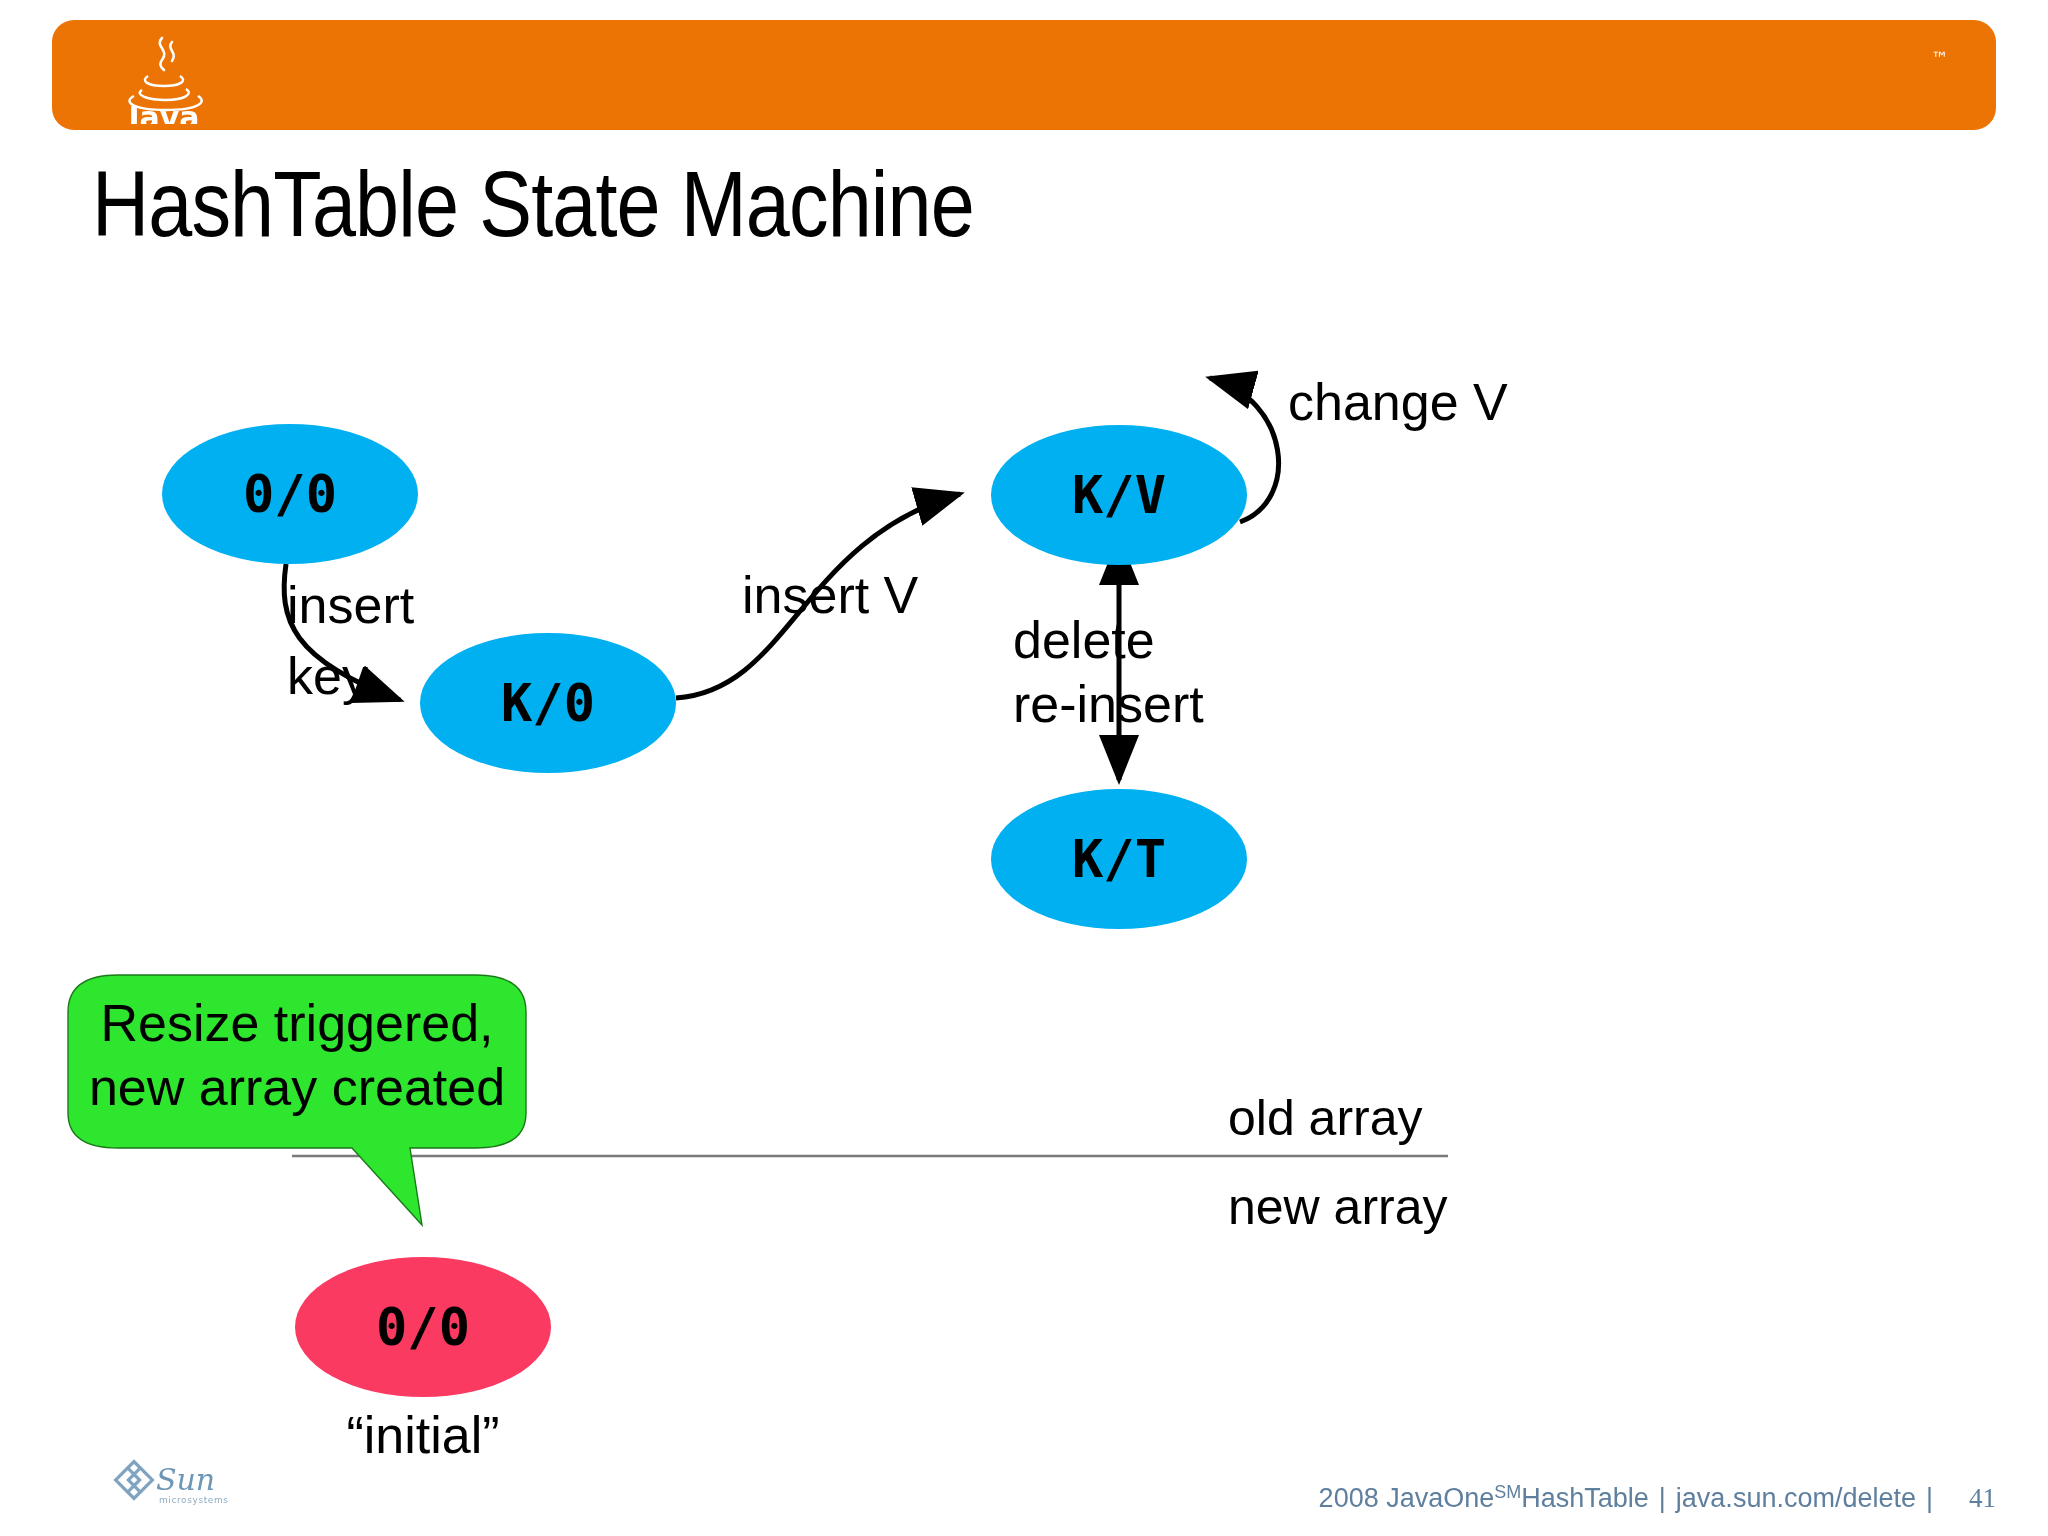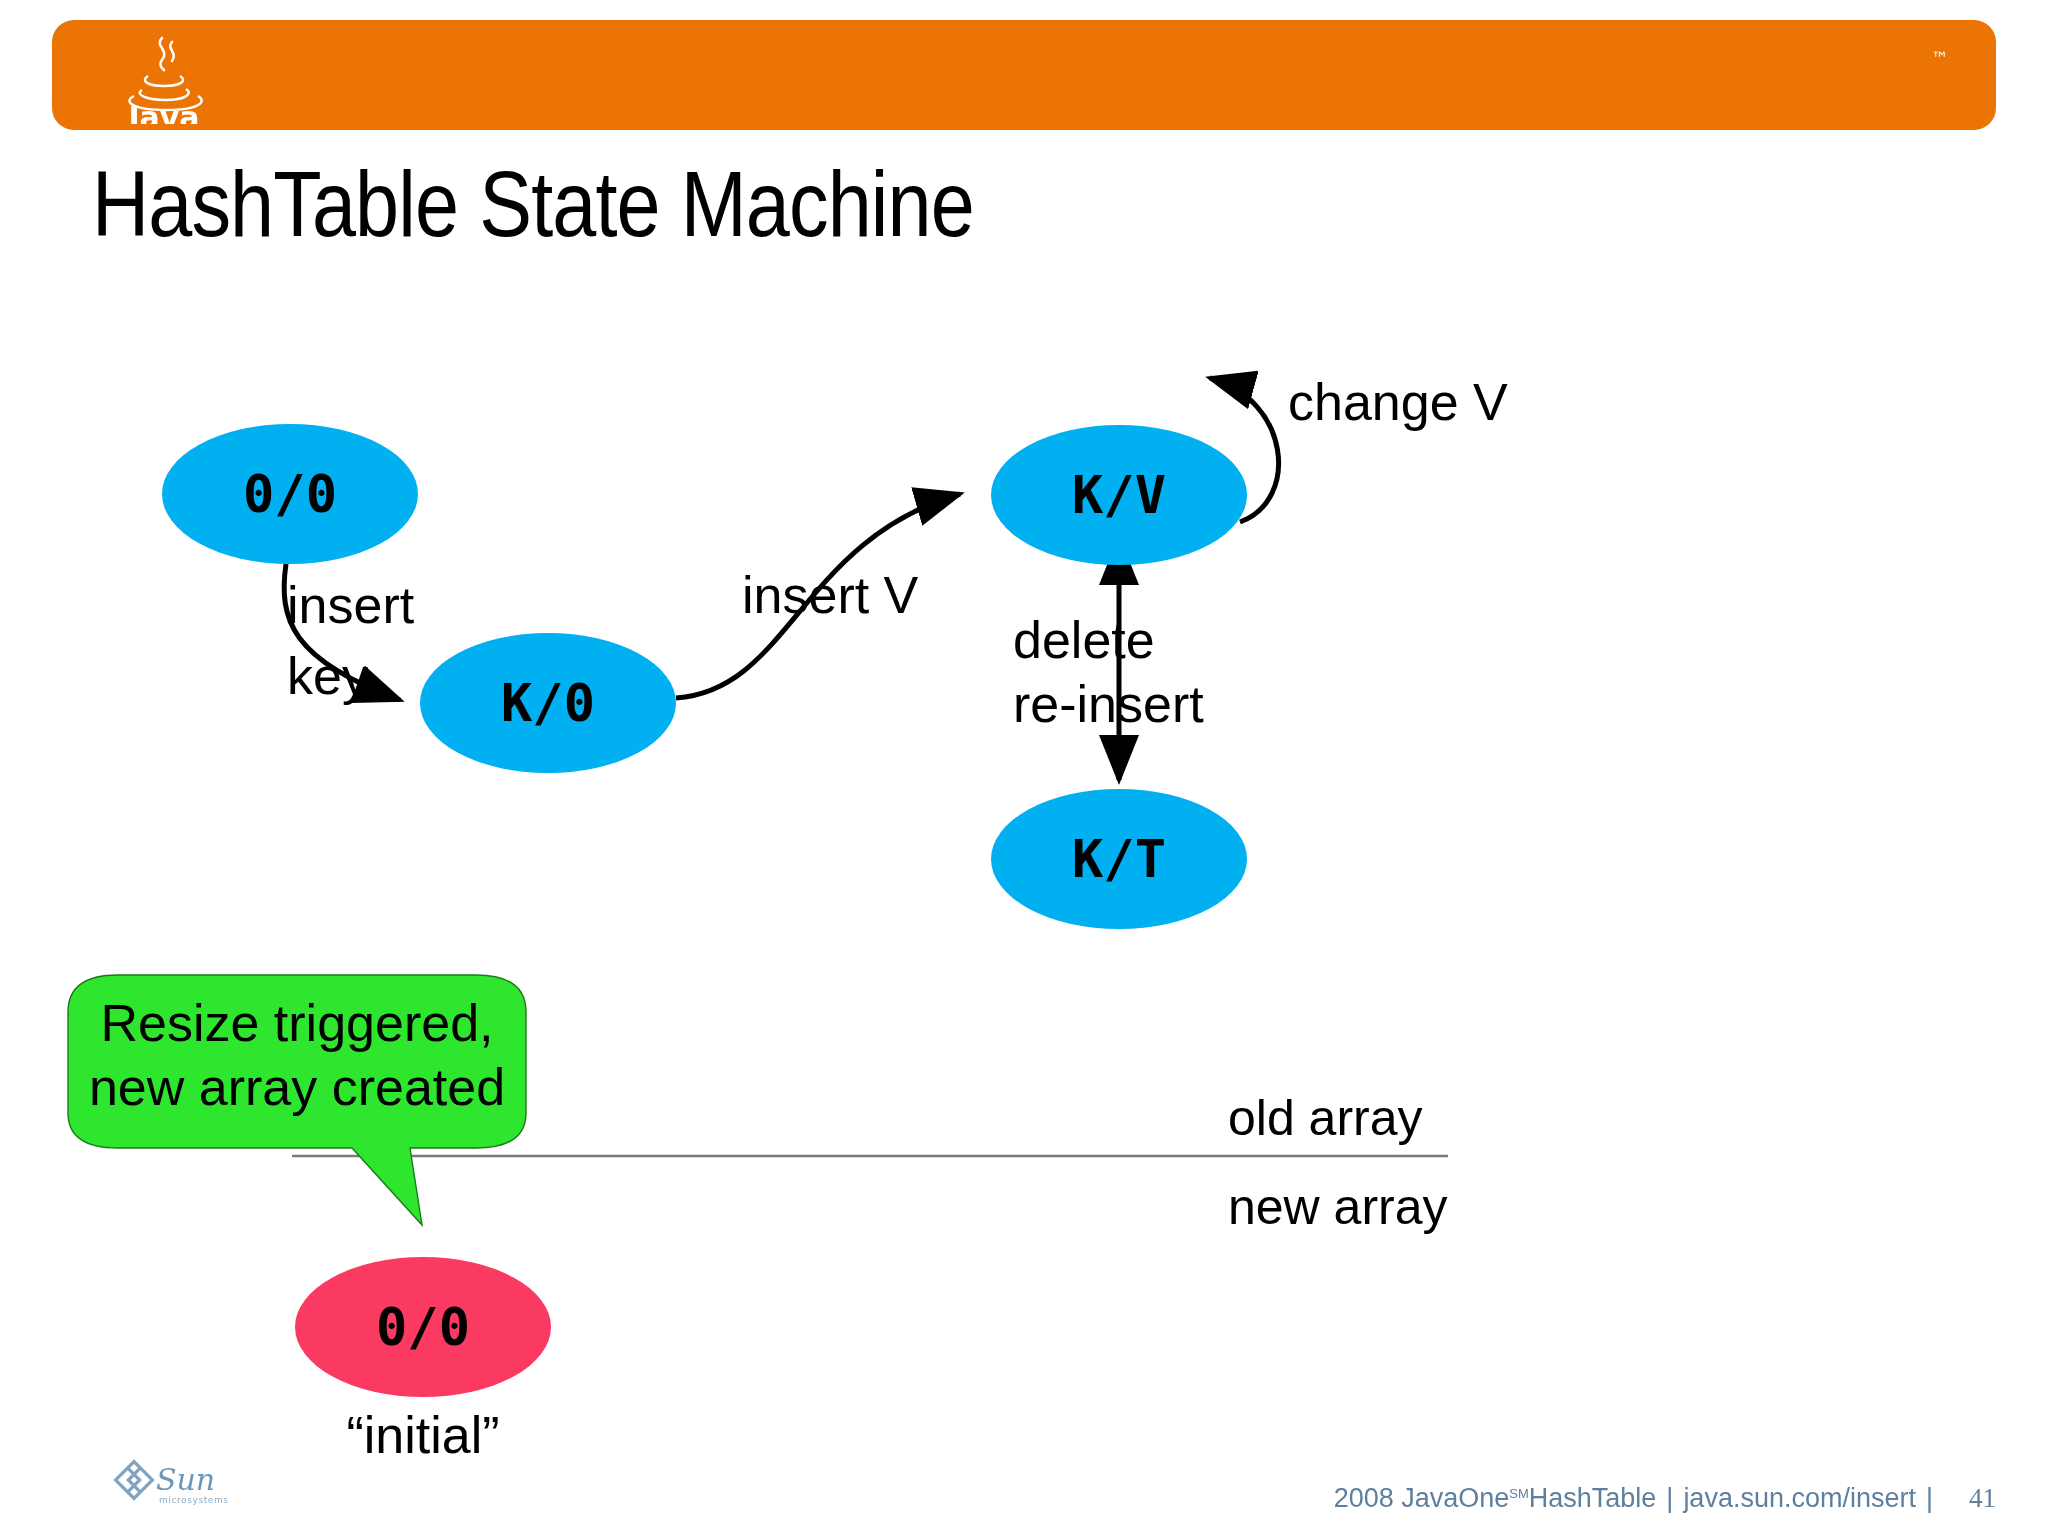--- a/index.html
+++ b/index.html
@@ -128,21 +128,21 @@
     white-space: nowrap;
     display: flex;
     align-items: baseline;
     gap: 0px;
     margin-left: 37px;
   }
   #footer-text .sep {
     padding: 0 10px;
   }
   #footer-text .sm {
-    font-size: 13px;
+    font-size: 18px;
     vertical-align: super;
     position: relative;
     top: -9px;
   }
   #footer-text .pagenum {
     padding-left: 26px;
     font-family: Liberation Serif, serif;
   }
 </style>
 </head>
@@ -243,18 +243,18 @@
     </g>
     <text x="44" y="38" font-family="DejaVu Serif, serif" font-style="italic" font-size="30" fill="#6E96B5">Sun</text>
     <text x="47" y="51" font-family="DejaVu Sans, sans-serif" font-size="9" letter-spacing="0.6" fill="#8FAEC6">microsystems</text>
   </svg>
 
   <div id="footer-text">
     <span>2008 JavaOne</span>
       <span class="sm">SM</span>
       <span> HashTable</span>
     <span class="sep">|</span>
-    <span>java.sun.com/insert</span>
+    <span>java.sun.com/delete</span>
     <span class="sep">|</span>
     <span class="pagenum">41</span>
   </div>
 
 </div>
 
 </body></html>

